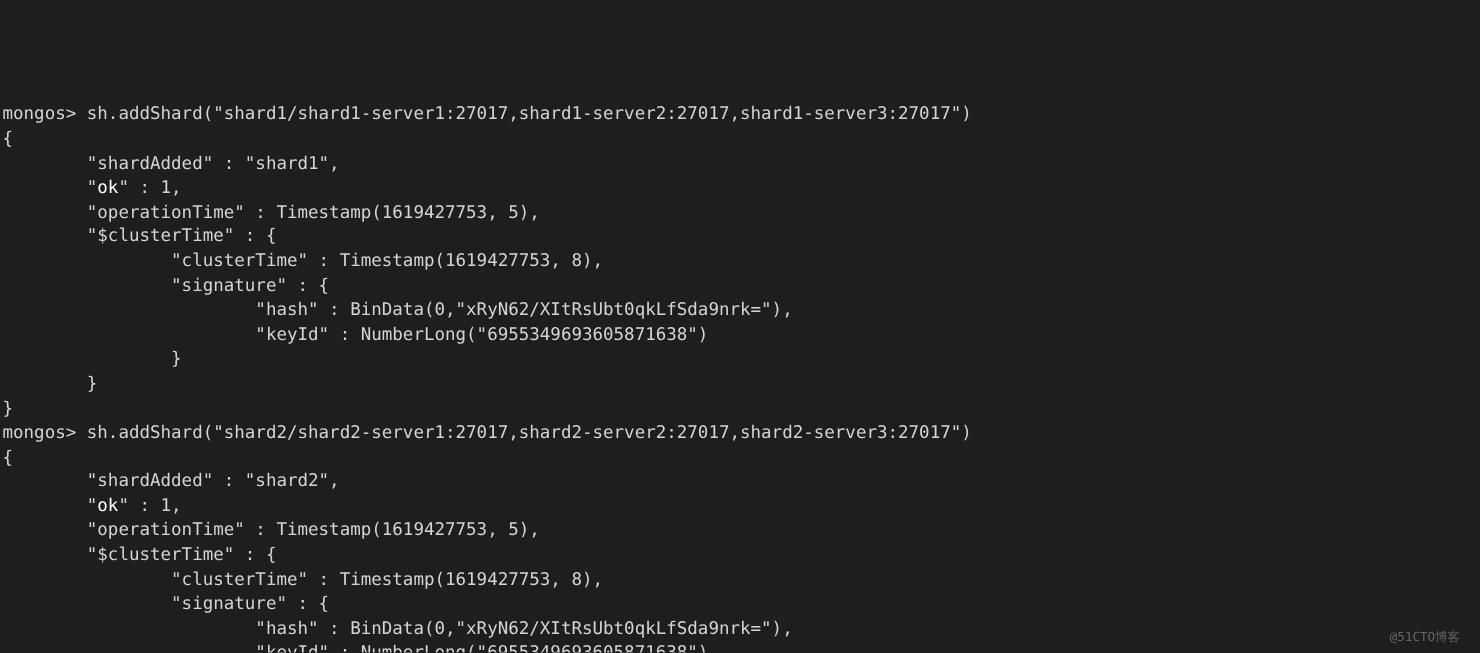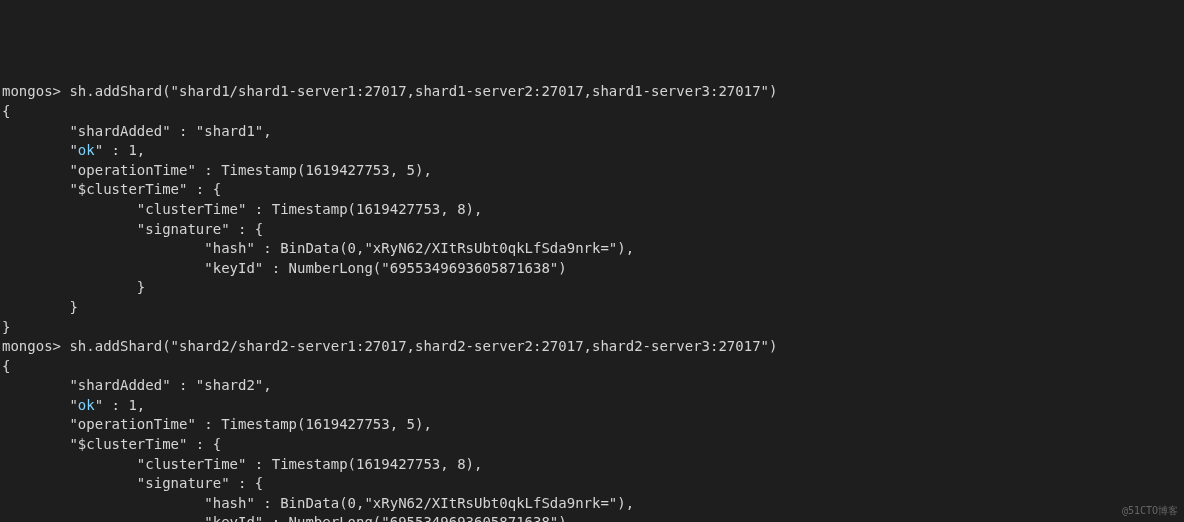--- a/index.html
+++ b/index.html
@@ -11,26 +11,26 @@
       line-height: 1.4;
       width: 1184px;
       height: 522px;
       overflow: hidden;
       position: relative;
       white-space: pre;
     }
     .terminal {
       padding: 4px 2px;
     }
-    .ok { color: #7dd3fc; }
+    .ok { color: #ffffff; }
     .line { display: block; }
     .watermark {
       position: absolute;
       bottom: 4px;
-      right: 6px;
+      right: 16px;
       color: #666;
       font-size: 10px;
     }
   </style>
 </head>
 <body>
 
 
 
 <div class="terminal" id="terminal"><span class="line">mongos&gt; sh.addShard("shard1/shard1-server1:27017,shard1-server2:27017,shard1-server3:27017")</span><span class="line">{</span><span class="line">        "shardAdded" : "shard1",</span><span class="line"><span>        "</span><span class="ok">ok</span><span>" : 1,</span></span><span class="line">        "operationTime" : Timestamp(1619427753, 5),</span><span class="line">        "$clusterTime" : {</span><span class="line">                "clusterTime" : Timestamp(1619427753, 8),</span><span class="line">                "signature" : {</span><span class="line">                        "hash" : BinData(0,"xRyN62/XItRsUbt0qkLfSda9nrk="),</span><span class="line">                        "keyId" : NumberLong("6955349693605871638")</span><span class="line">                }</span><span class="line">        }</span><span class="line">}</span><span class="line">mongos&gt; sh.addShard("shard2/shard2-server1:27017,shard2-server2:27017,shard2-server3:27017")</span><span class="line">{</span><span class="line">        "shardAdded" : "shard2",</span><span class="line"><span>        "</span><span class="ok">ok</span><span>" : 1,</span></span><span class="line">        "operationTime" : Timestamp(1619427753, 5),</span><span class="line">        "$clusterTime" : {</span><span class="line">                "clusterTime" : Timestamp(1619427753, 8),</span><span class="line">                "signature" : {</span><span class="line">                        "hash" : BinData(0,"xRyN62/XItRsUbt0qkLfSda9nrk="),</span><span class="line">                        "keyId" : NumberLong("6955349693605871638")</span></div>

